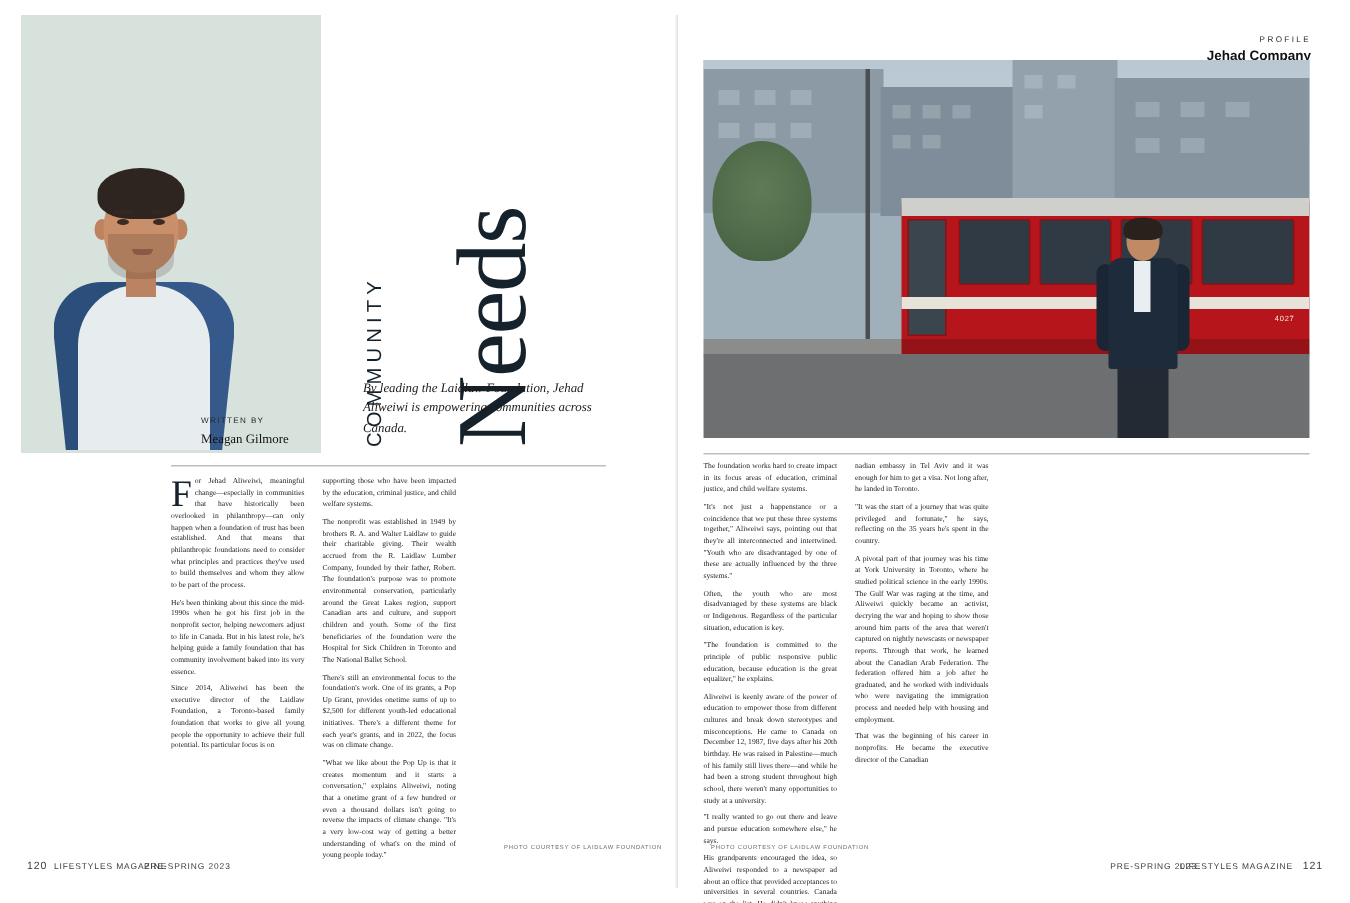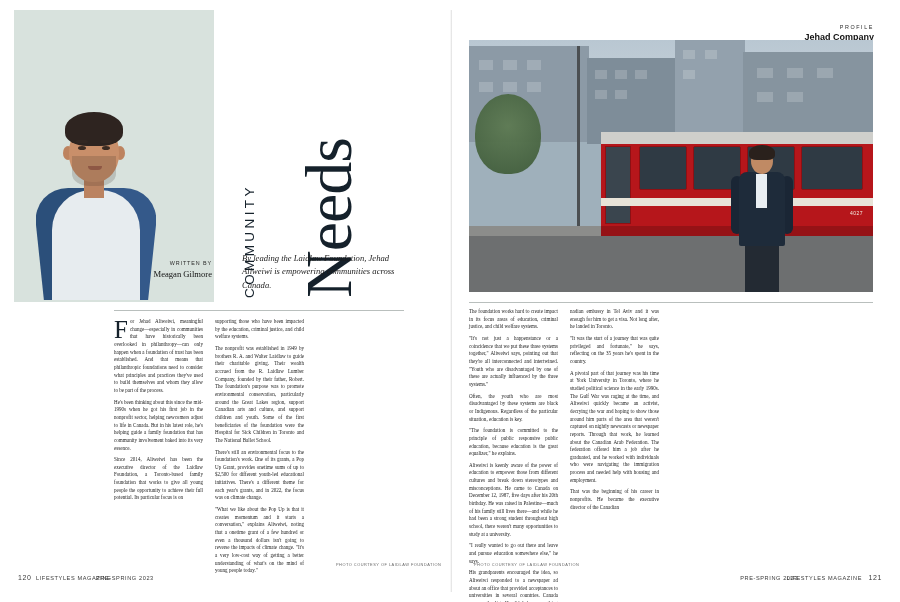--- a/index.html
+++ b/index.html
@@ -88,23 +88,23 @@
   .p-eye-r { position:absolute; left:66px; top:46px; width:8px; height:4px; border-radius:50%; background:#3b2b22;}
   .p-mouth { position:absolute; left:52px; top:66px; width:14px; height:4px; border-radius:0 0 8px 8px; background:#8e5744;}
   .p-beard {
     position:absolute; left:36px; top:56px; width:44px; height:30px;
     border-radius: 0 0 40% 40%;
     background: rgba(50,38,32,0.18);
   }
 
   .credit-written {
     position: absolute;
-    left: 120px; top: 250px;
+    left: 120px; top: 268px;
     width: 78px;
-    text-align: right;
+    text-align: left;
   }
   .credit-written .k {
     font-family: "Liberation Sans", sans-serif;
     font-size: 5.4px; letter-spacing: .9px;
     color: #2b2b2b; text-transform: uppercase;
     margin-bottom: 3px;
   }
   .credit-written .v {
     font-family: "Liberation Serif", serif;
     font-size: 8.6px; color: #111;

